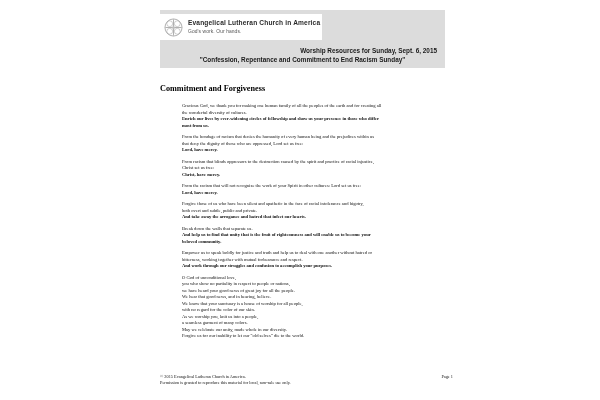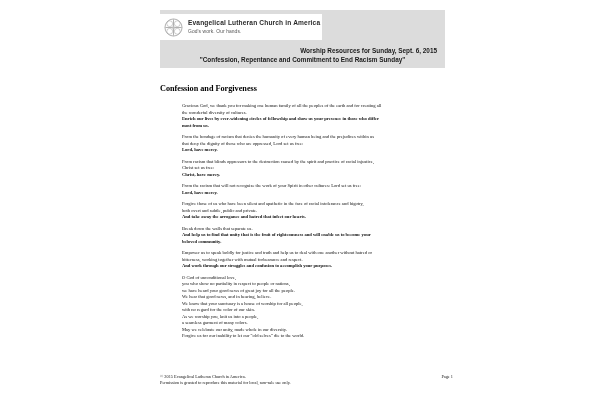--- a/index.html
+++ b/index.html
@@ -154,21 +154,21 @@
       <span class="logo-title">Evangelical Lutheran Church in America</span>
       <span class="logo-tagline">God's work. Our hands.</span>
     </div>
   </div>
 
   <div class="header-titles">
     <span class="line1">Worship Resources for Sunday, Sept. 6, 2015</span>
     <span class="line2">"Confession, Repentance and Commitment to End Racism Sunday"</span>
   </div>
 
-  <div class="doc-heading">Confession and Forgiveness</div>
+  <div class="doc-heading">Commitment and Forgiveness</div>
 
   <div class="body-col" id="body-col">
       <div class="stanza">
         <span class="line">Gracious God, we thank you for making one human family of all the peoples of the earth and for creating all</span>
         <span class="line">the wonderful diversity of cultures.</span>
         <span class="line bold">Enrich our lives by ever-widening circles of fellowship and show us your presence in those who differ</span>
         <span class="line bold">most from us.</span>
       </div>
       <div class="stanza">
         <span class="line">From the bondage of racism that denies the humanity of every human being and the prejudices within us</span>

